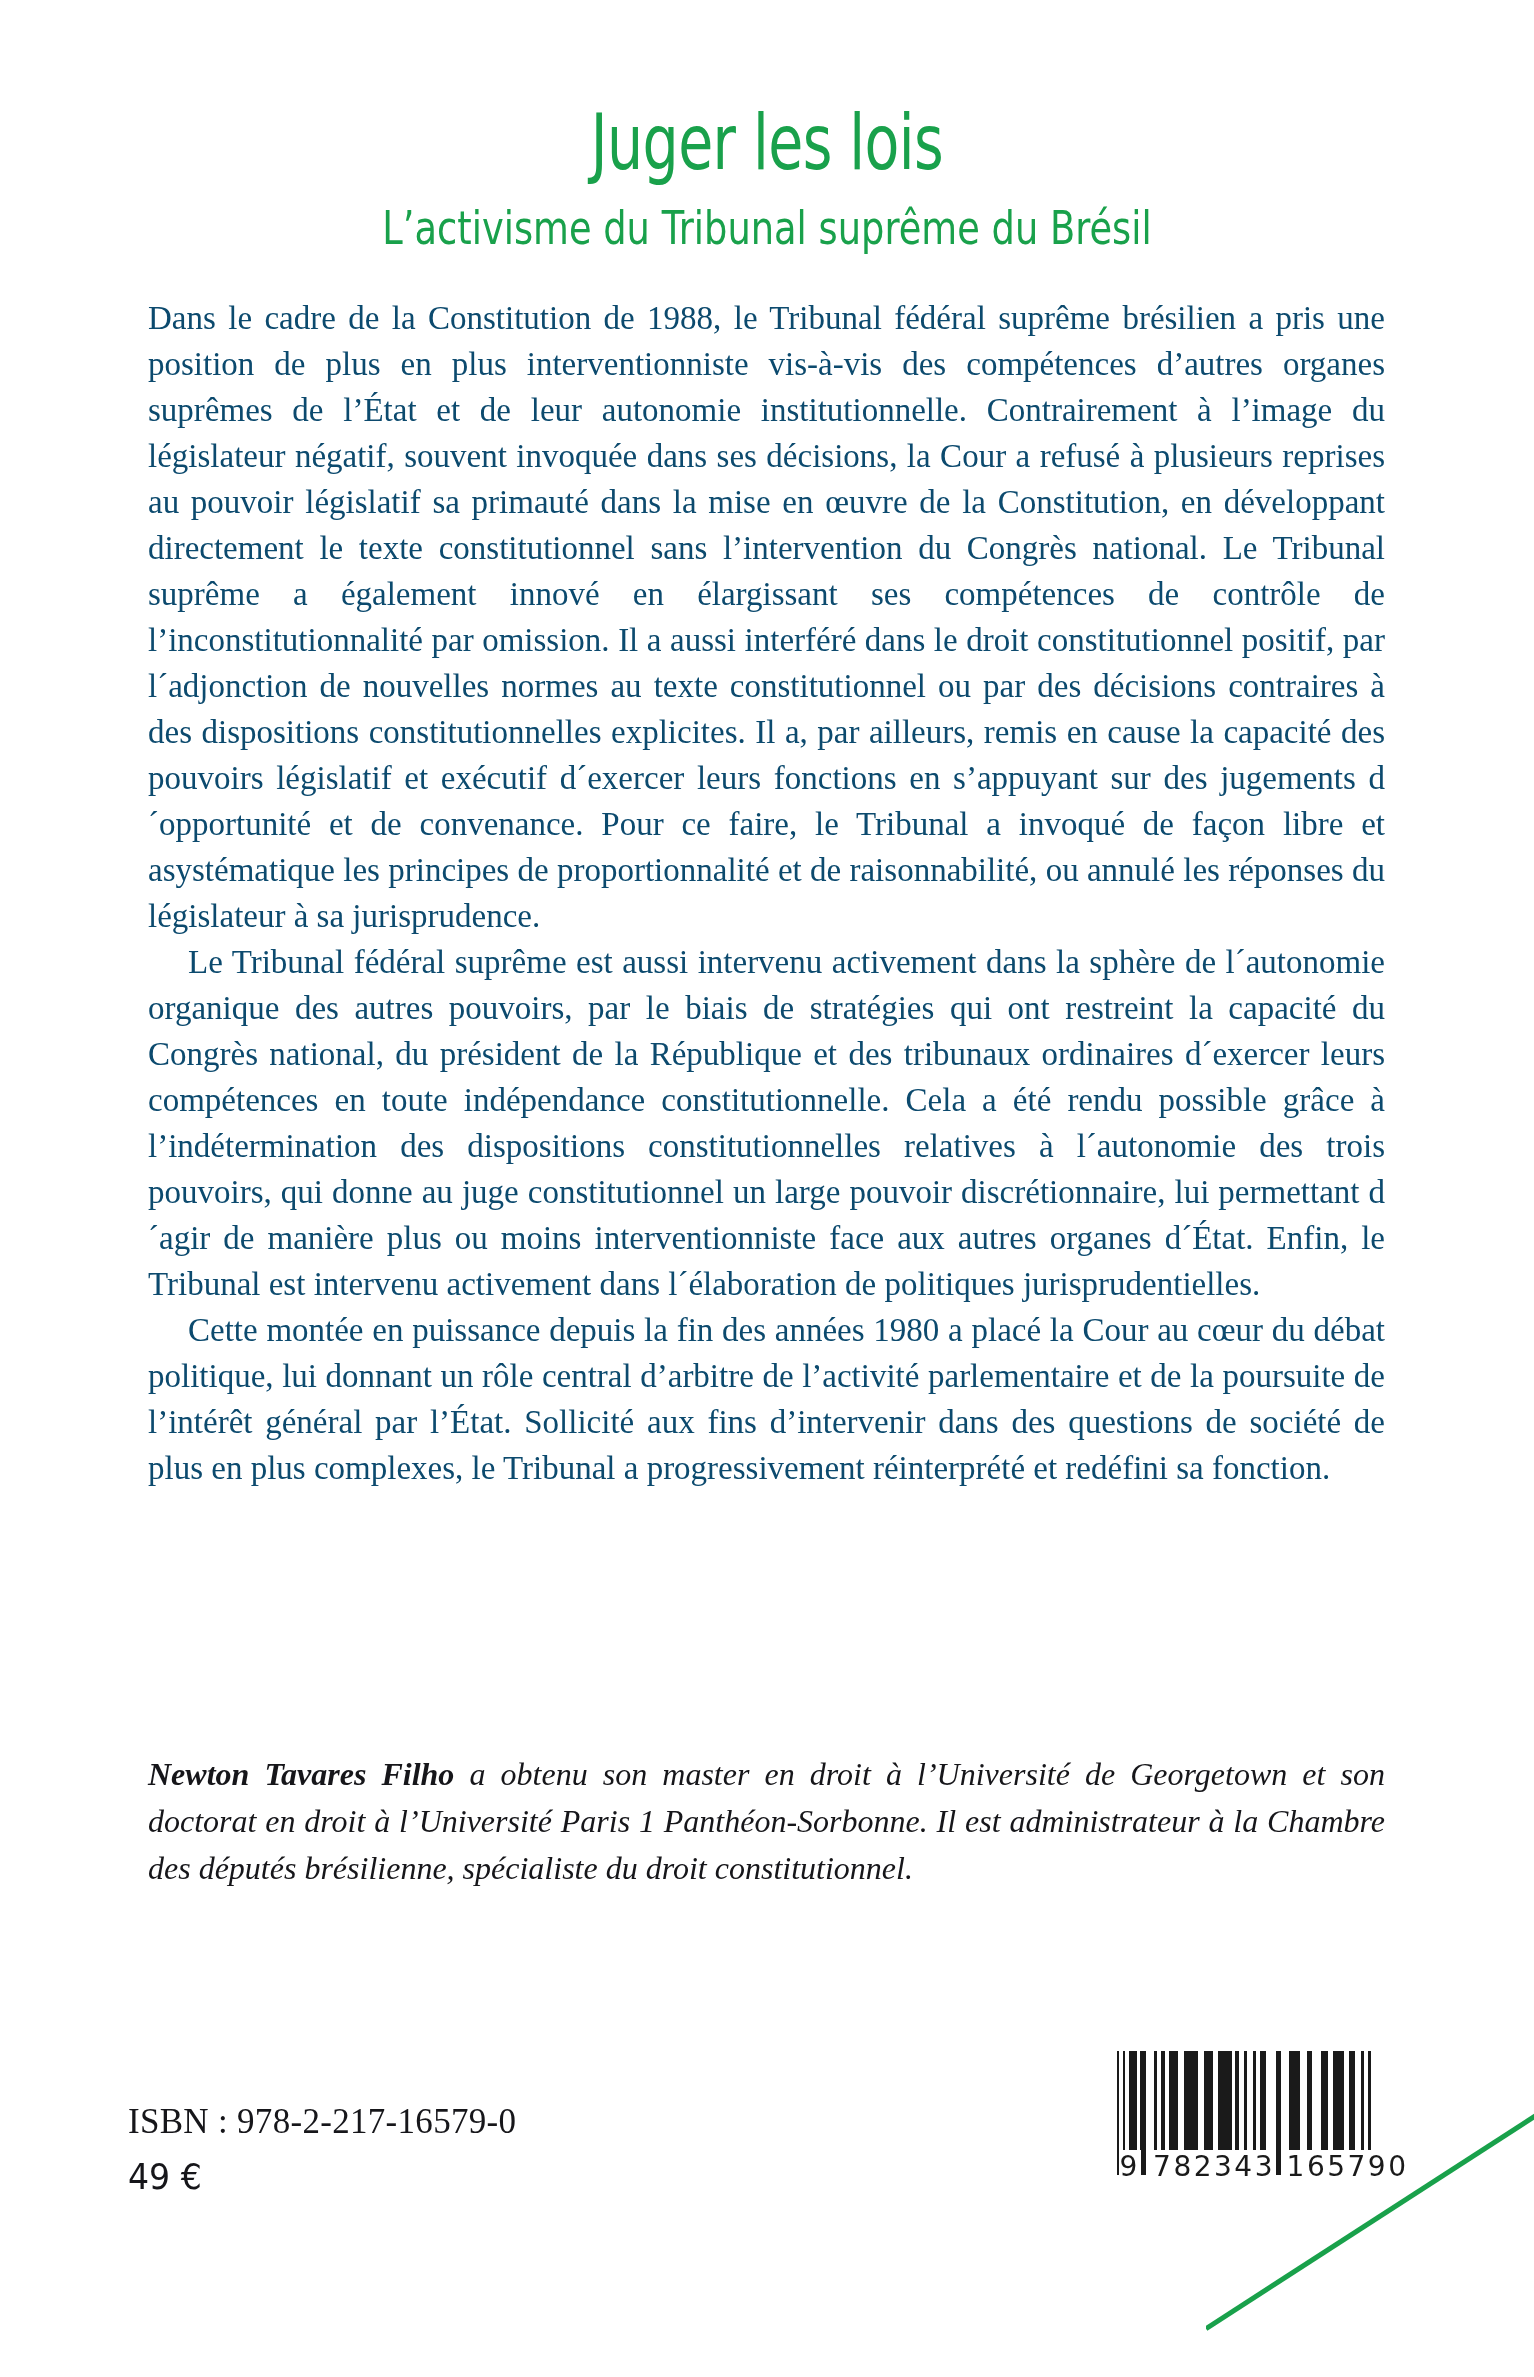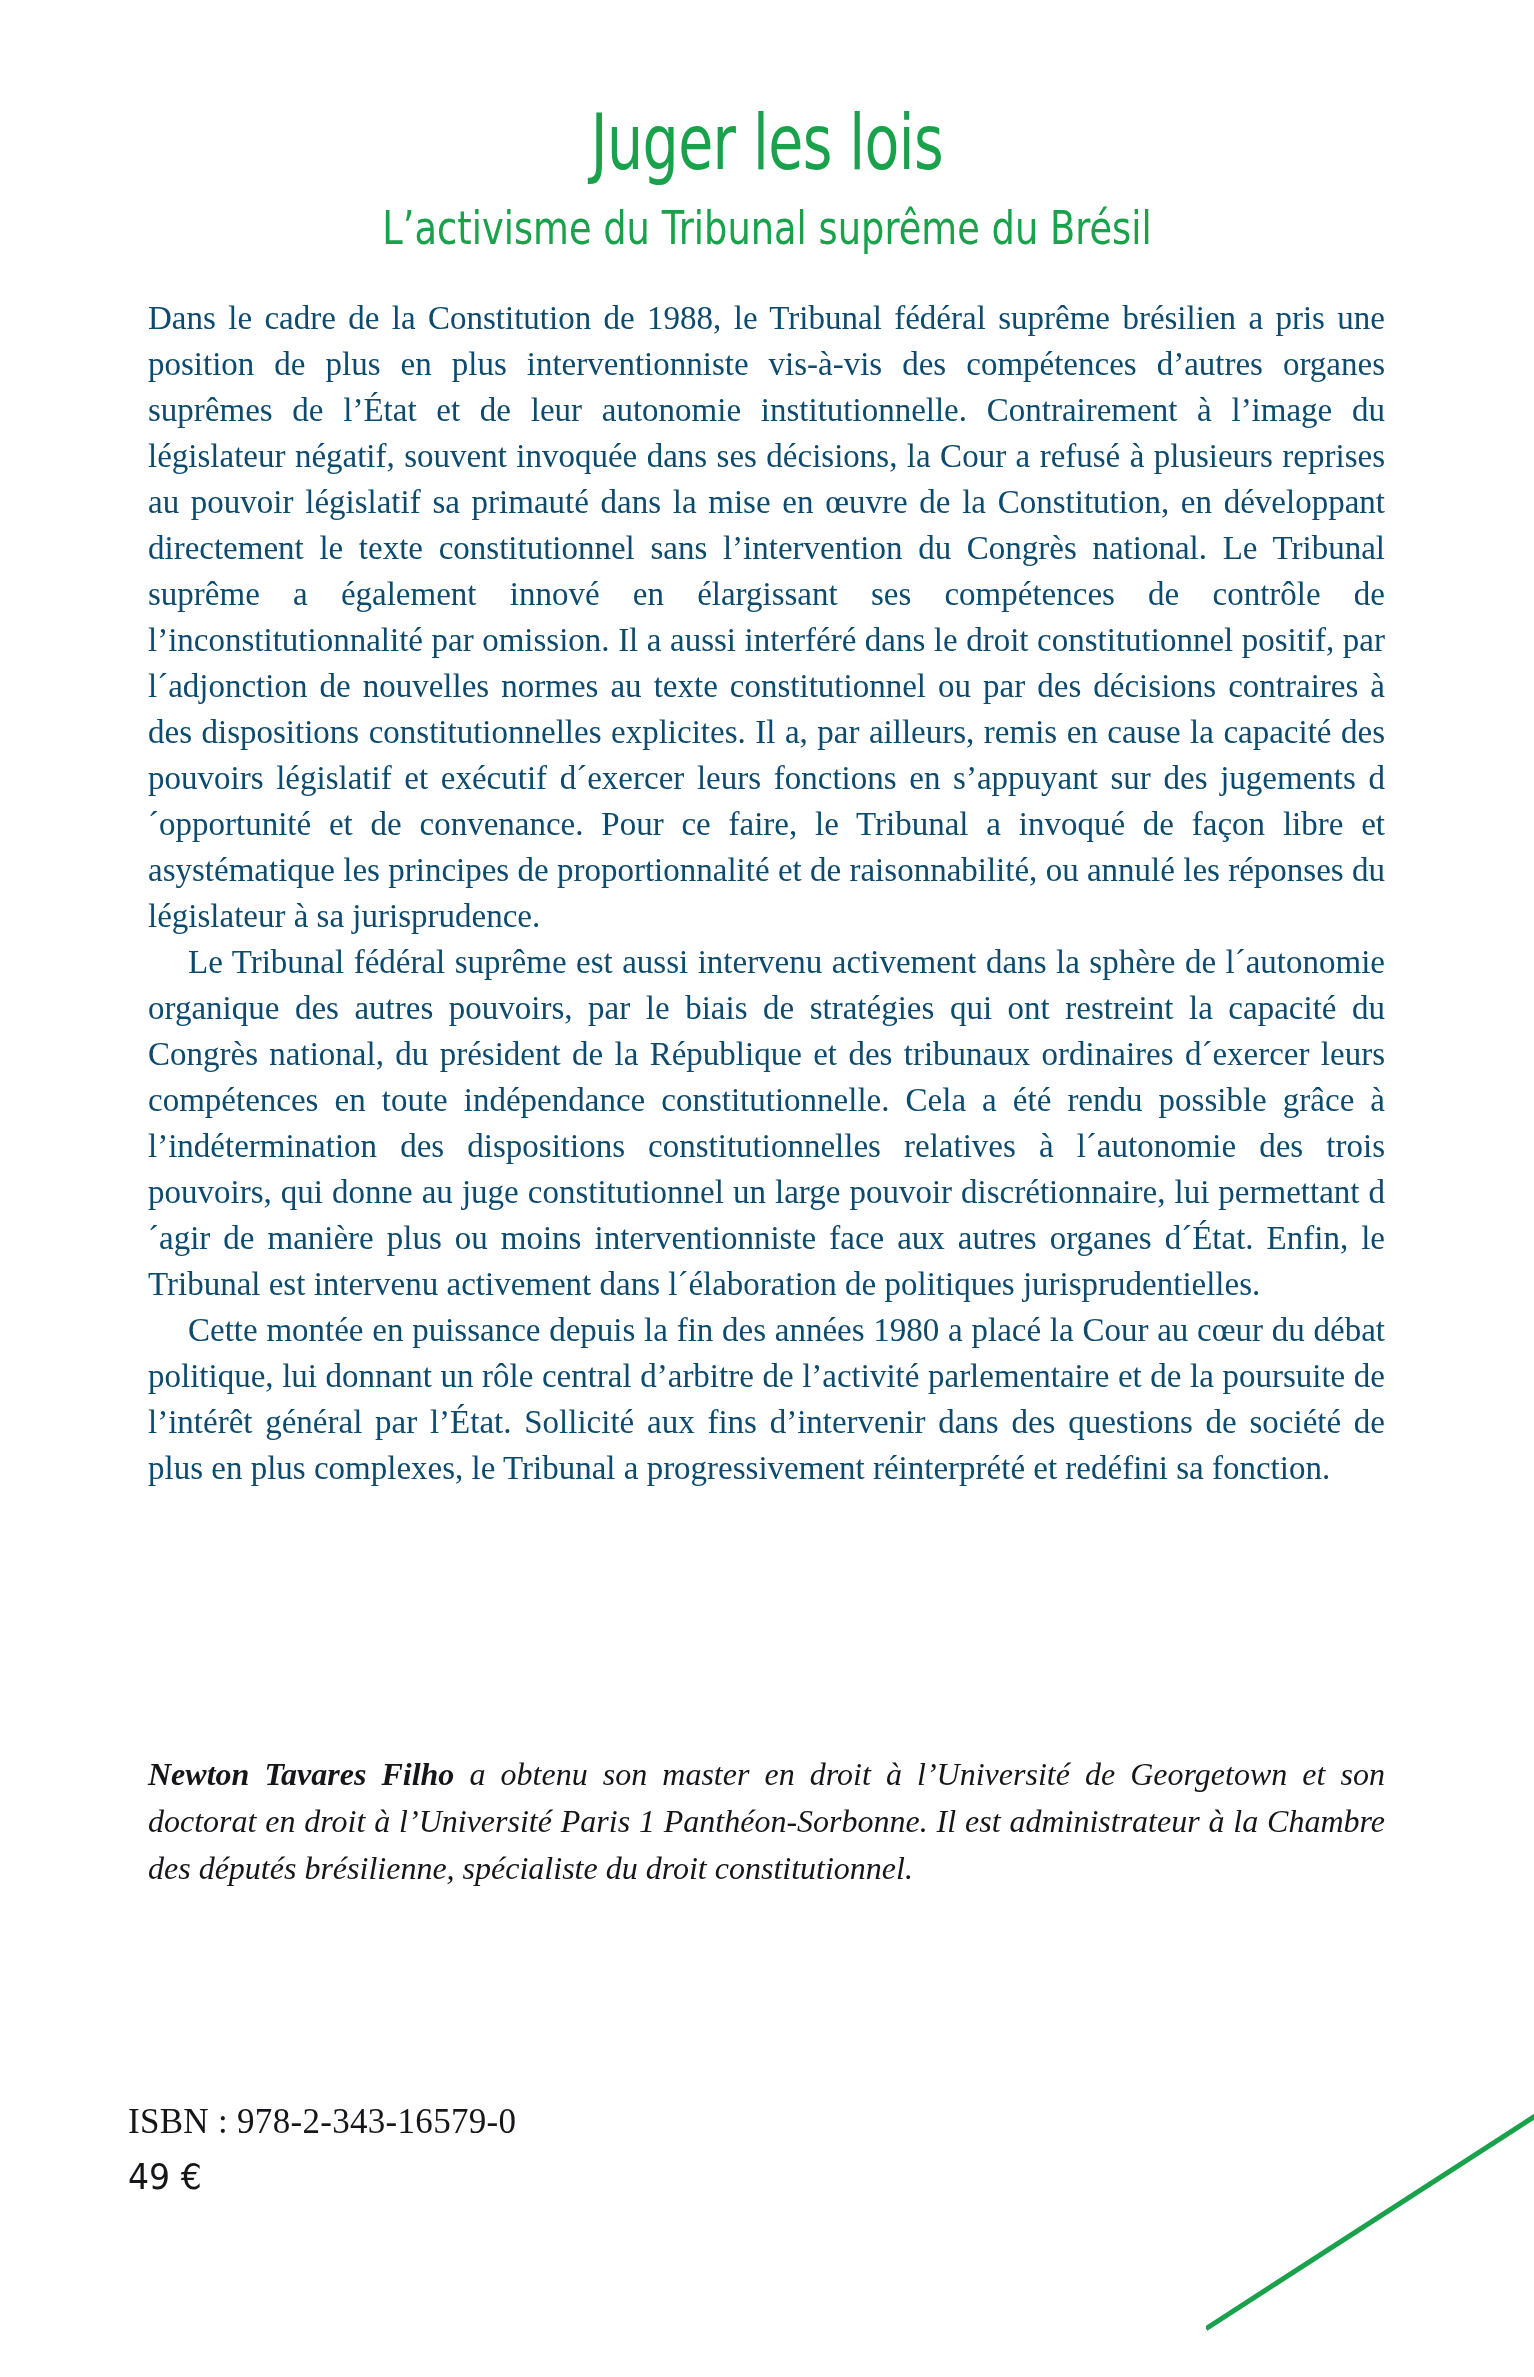--- a/index.html
+++ b/index.html
@@ -183,23 +183,29 @@
     <p class="first">Dans le cadre de la Constitution de 1988, le Tribunal fédéral suprême brésilien a pris une position de plus en plus interventionniste vis-à-vis des compétences d’autres organes suprêmes de l’État et de leur autonomie institutionnelle. Contrairement à l’image du législateur négatif, souvent invoquée dans ses décisions, la Cour a refusé à plusieurs reprises au pouvoir législatif sa primauté dans la mise en œuvre de la Constitution, en développant directement le texte constitutionnel sans l’intervention du Congrès national. Le Tribunal suprême a également innové en élargissant ses compétences de contrôle de l’inconstitutionnalité par omission. Il a aussi interféré dans le droit constitutionnel positif, par l´adjonction de nouvelles normes au texte constitutionnel ou par des décisions contraires à des dispositions constitutionnelles explicites. Il a, par ailleurs, remis en cause la capacité des pouvoirs législatif et exécutif d´exercer leurs fonctions en s’appuyant sur des jugements d´opportunité et de convenance. Pour ce faire, le Tribunal a invoqué de façon libre et asystématique les principes de proportionnalité et de raisonnabilité, ou annulé les réponses du législateur à sa jurisprudence.</p>
     <p>Le Tribunal fédéral suprême est aussi intervenu activement dans la sphère de l´autonomie organique des autres pouvoirs, par le biais de stratégies qui ont restreint la capacité du Congrès national, du président de la République et des tribunaux ordinaires d´exercer leurs compétences en toute indépendance constitutionnelle. Cela a été rendu possible grâce à l’indétermination des dispositions constitutionnelles relatives à l´autonomie des trois pouvoirs, qui donne au juge constitutionnel un large pouvoir discrétionnaire, lui permettant d´agir de manière plus ou moins interventionniste face aux autres organes d´État. Enfin, le Tribunal est intervenu activement dans l´élaboration de politiques jurisprudentielles.</p>
     <p>Cette montée en puissance depuis la fin des années 1980 a placé la Cour au cœur du débat politique, lui donnant un rôle central d’arbitre de l’activité parlementaire et de la poursuite de l’intérêt général par l’État. Sollicité aux fins d’intervenir dans des questions de société de plus en plus complexes, le Tribunal a progressivement réinterprété et redéfini sa fonction.</p>
   </div>
 
   <div class="author-bio">
     <span class="author-name">Newton Tavares Filho</span><span> a obtenu son master en droit à l’Université de Georgetown et son doctorat en droit à l’Université Paris 1 Panthéon-Sorbonne. Il est administrateur à la Chambre des députés brésilienne, spécialiste du droit constitutionnel.</span>
   </div>
 
   <div class="isbn-block">
-    <div class="isbn-line">ISBN : 978-2-343-16579-0</div>
+    <div class="isbn-line">ISBN : 978-2-217-16579-0</div>
     <div class="price-line">49 €</div>
   </div>
 
+  <div class="barcode-block">
+    <div class="barcode-bars"></div>
+    <div class="barcode-digits">
+      <span class="dg">9</span><span class="dg" style="margin-left:11.7px;">782343</span><span class="dg" style="margin-left:10px;">165790</span>
+    </div>
+  </div>
 
   <svg class="green-diagonal" viewBox="0 0 520 340" preserveAspectRatio="none">
     <line x1="0" y1="336" x2="520" y2="0" stroke="#19a14b" stroke-width="6"></line>
   </svg>
 
 </div>
 
 
 </body></html>

